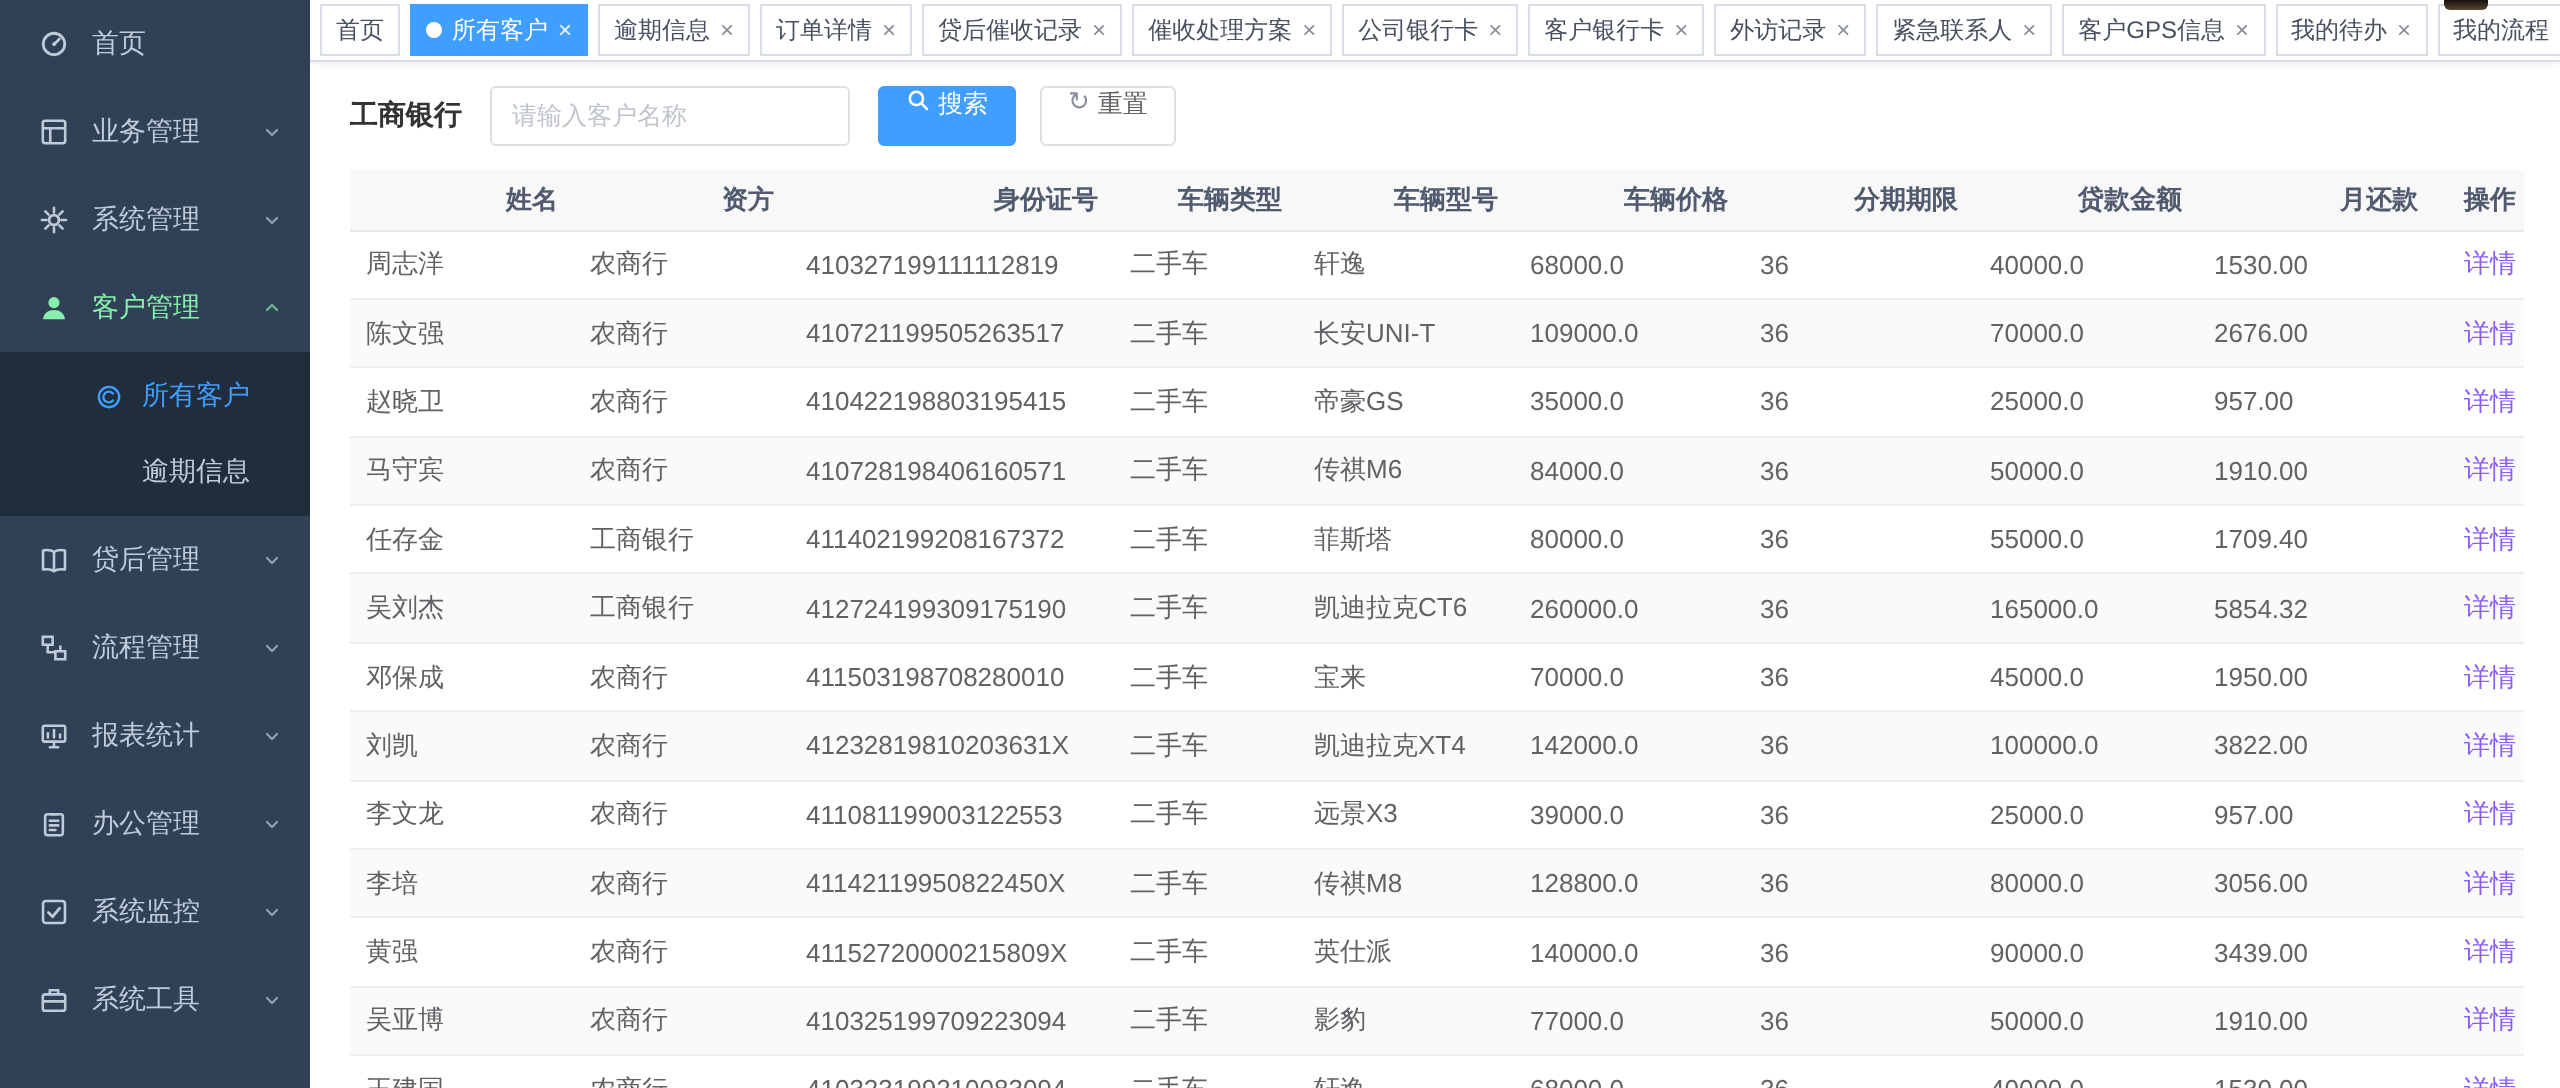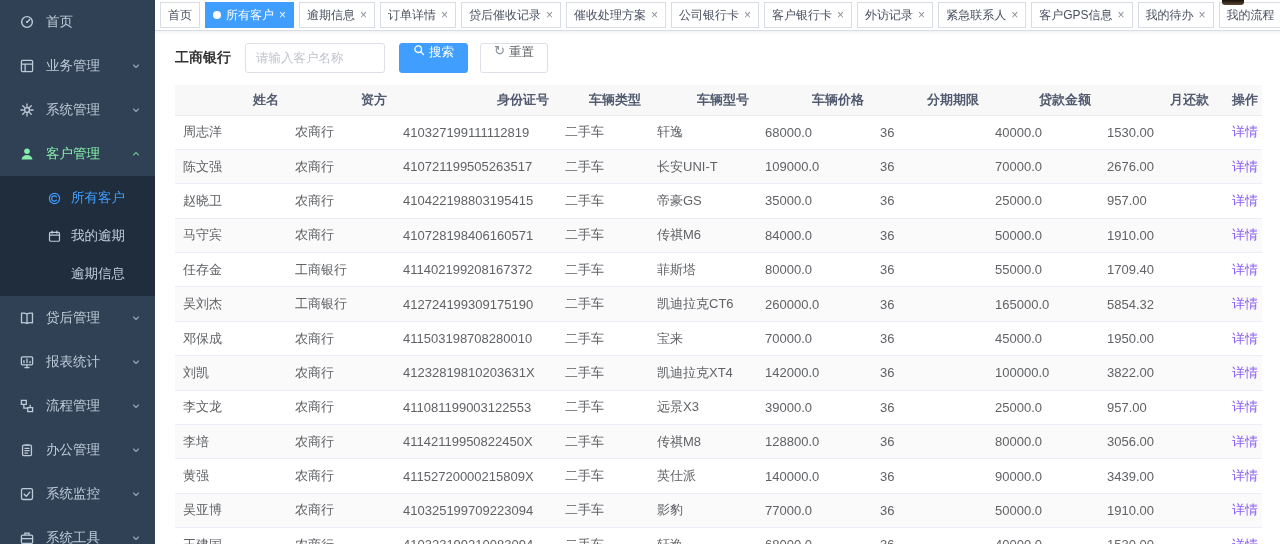--- a/index.html
+++ b/index.html
@@ -37,21 +37,21 @@
   .tab .close { margin-left: 5px; font-size: 12px; line-height: 1; opacity: .65; }
   .tab.active .close { opacity: .9; }
   .avatar-clip { position: absolute; top: 0; right: 36px; width: 22px; height: 5px;
                  background: linear-gradient(#15100a, #5a4630); border-radius: 0 0 3px 3px; }
 
   .content { flex: 1; background: #fff; padding: 10px 18px 0 20px; overflow: hidden; }
 
   
   .search-row { display: flex; align-items: center; margin: 2px 0 12px; height: 30px; }
   .search-label { font-size: 14px; font-weight: bold; color: #333; margin-right: 14px; white-space: nowrap; }
-  .search-input { width: 140px; height: 30px; border: 1px solid #dcdfe6; border-radius: 3px;
+  .search-input { width: 180px; height: 30px; border: 1px solid #dcdfe6; border-radius: 3px;
                   padding: 0 10px; font-size: 12.5px; color: #0f766e; outline: none;
                   font-family: "Liberation Sans", "DejaVu Sans", sans-serif; }
   .search-input::placeholder { color: #c0c4cc; }
   .btn { height: 30px; border-radius: 3px; font-size: 12.5px; display: inline-flex; align-items: flex-start;
          gap: 4px; padding: 0 13px; cursor: pointer; font-family: inherit; }
   .btn-primary { background: #409eff; color: #fff; border: 1px solid #409eff; margin-left: 14px; }
   .btn-default { background: #fff; color: #606266; border: 1px solid #dcdfe6; margin-left: 12px; }
   .btn-icon { width: 12px; height: 12px; }
   .reset-glyph { font-size: 13px; line-height: 1; color: #8a9099; }
 
@@ -126,69 +126,60 @@
         <div class="submenu">
           <div class="sub-item active">
             <span class="icon">
               <svg viewBox="0 0 12 12">
                 <circle cx="6" cy="6" r="4.7" fill="none" stroke="currentColor" stroke-width="1.1"></circle>
                 <path d="M7.8 4.4a2.5 2.5 0 1 0 0 3.2" fill="none" stroke="currentColor" stroke-width="1.1" stroke-linecap="round"></path>
               </svg>
             </span>
             <span class="nav-label">所有客户</span>
           </div>
-          <div class="sub-item">
-            <span class="icon">
-              <svg viewBox="0 0 12 12">
-                <rect x="1.4" y="2.2" width="9.2" height="8.2" rx="1" fill="none" stroke="currentColor" stroke-width="1.1"></rect>
-                <path d="M1.4 4.8h9.2M3.8 1v2M8.2 1v2" stroke="currentColor" stroke-width="1.1" stroke-linecap="round"></path>
-              </svg>
-            </span>
-            <span class="nav-label">我的逾期</span>
-          </div>
           <div class="sub-item noicon">
             <span class="nav-label">逾期信息</span>
           </div>
         </div>
         <div class="nav-item">
           <span class="icon">
             <svg viewBox="0 0 12 12">
               <path d="M6 2.6C5.1 1.9 3.2 1.6 1.3 1.9v8.2c1.9-.3 3.8 0 4.7.7.9-.7 2.8-1 4.7-.7V1.9C8.8 1.6 6.9 1.9 6 2.6v8.2" fill="none" stroke="currentColor" stroke-width="1.1" stroke-linejoin="round"></path>
             </svg>
           </span>
           <span class="nav-label">贷后管理</span>
-          <span class="icon chev">
-            <svg viewBox="0 0 12 12">
-              <path d="M3 4.8l3 3 3-3" fill="none" stroke="currentColor" stroke-width="1.3" stroke-linecap="round" stroke-linejoin="round"></path>
-            </svg>
-          </span>
-        </div>
-        <div class="nav-item">
-          <span class="icon">
-            <svg viewBox="0 0 12 12">
-              <rect x="1.2" y="1.6" width="9.6" height="6.8" rx=".8" fill="none" stroke="currentColor" stroke-width="1.1"></rect>
-              <path d="M3.4 6.6V4.8M6 6.6V3.4M8.6 6.6V5.4M4.2 10.8h3.6M6 8.4v2.4" stroke="currentColor" stroke-width="1.1" stroke-linecap="round"></path>
-            </svg>
-          </span>
-          <span class="nav-label">报表统计</span>
           <span class="icon chev">
             <svg viewBox="0 0 12 12">
               <path d="M3 4.8l3 3 3-3" fill="none" stroke="currentColor" stroke-width="1.3" stroke-linecap="round" stroke-linejoin="round"></path>
             </svg>
           </span>
         </div>
         <div class="nav-item">
           <span class="icon">
             <svg viewBox="0 0 12 12">
               <rect x="1.2" y="1.2" width="4.2" height="3.4" fill="none" stroke="currentColor" stroke-width="1.1"></rect>
               <rect x="6.6" y="7.4" width="4.2" height="3.4" fill="none" stroke="currentColor" stroke-width="1.1"></rect>
               <path d="M3.3 4.6v3.2h3.3M8.7 7.4V4.9" stroke="currentColor" stroke-width="1.1" fill="none"></path>
             </svg>
           </span>
           <span class="nav-label">流程管理</span>
+          <span class="icon chev">
+            <svg viewBox="0 0 12 12">
+              <path d="M3 4.8l3 3 3-3" fill="none" stroke="currentColor" stroke-width="1.3" stroke-linecap="round" stroke-linejoin="round"></path>
+            </svg>
+          </span>
+        </div>
+        <div class="nav-item">
+          <span class="icon">
+            <svg viewBox="0 0 12 12">
+              <rect x="1.2" y="1.6" width="9.6" height="6.8" rx=".8" fill="none" stroke="currentColor" stroke-width="1.1"></rect>
+              <path d="M3.4 6.6V4.8M6 6.6V3.4M8.6 6.6V5.4M4.2 10.8h3.6M6 8.4v2.4" stroke="currentColor" stroke-width="1.1" stroke-linecap="round"></path>
+            </svg>
+          </span>
+          <span class="nav-label">报表统计</span>
           <span class="icon chev">
             <svg viewBox="0 0 12 12">
               <path d="M3 4.8l3 3 3-3" fill="none" stroke="currentColor" stroke-width="1.3" stroke-linecap="round" stroke-linejoin="round"></path>
             </svg>
           </span>
         </div>
         <div class="nav-item">
           <span class="icon">
             <svg viewBox="0 0 12 12">
               <rect x="2.2" y="1.8" width="7.6" height="9" rx="1" fill="none" stroke="currentColor" stroke-width="1.1"></rect>

